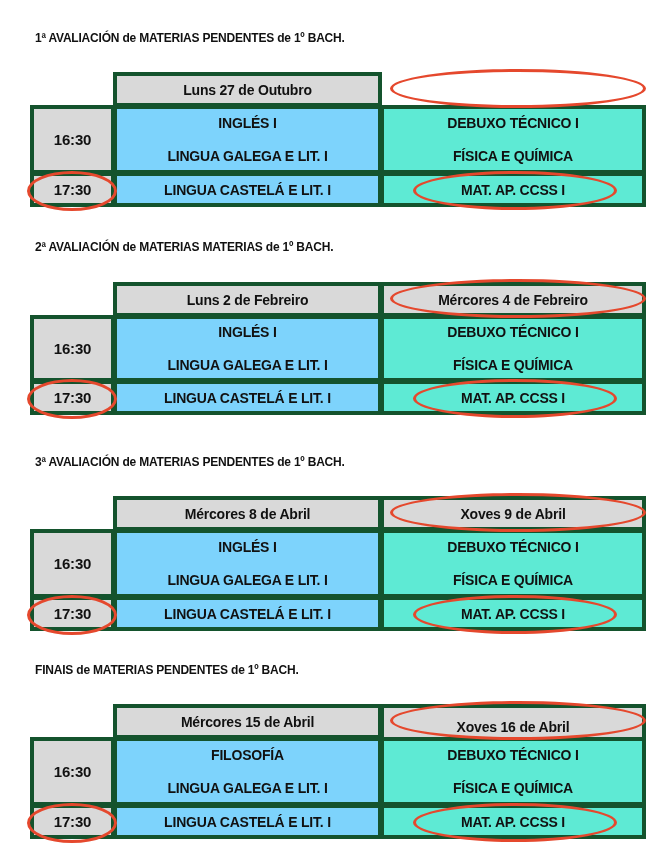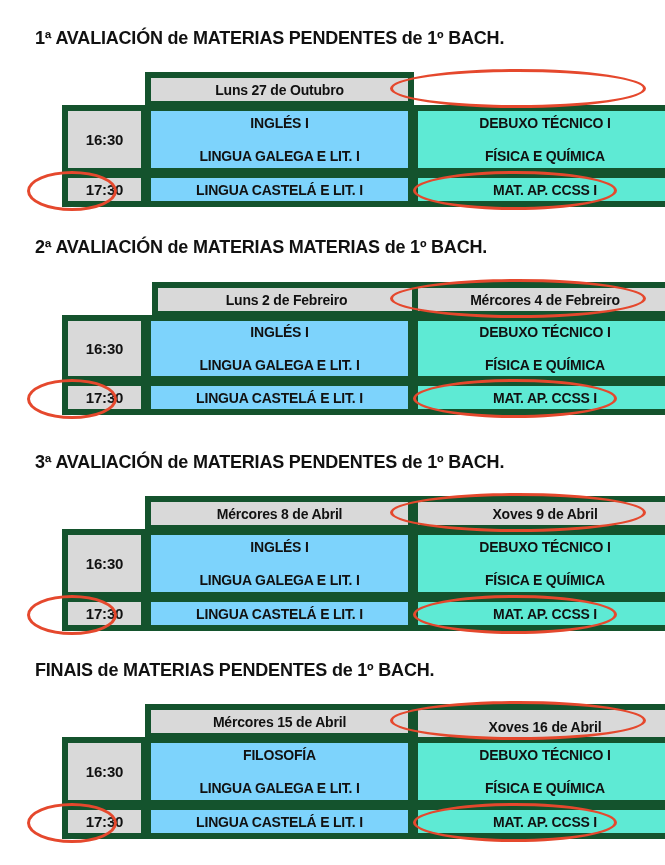--- a/index.html
+++ b/index.html
@@ -11,44 +11,43 @@
       width: 665px;
       height: 865px;
       position: relative;
       overflow: hidden;
       font-family: "Liberation Sans", "DejaVu Sans", sans-serif;
       color: #111111;
     }
     .section-title {
       position: absolute;
       left: 35px;
-      font-size: 18px;
+      font-size: 12px;
       font-weight: bold;
       letter-spacing: -0.2px;
       white-space: nowrap;
       line-height: 20px;
     }
     .sched {
       position: absolute;
       left: 30px;
       width: 616px;
     }
     .cell {
       position: absolute;
       box-sizing: border-box;
-      border: 6px solid #14532d;
+      border: 4px solid #14532d;
       display: flex;
       flex-direction: column;
       align-items: center;
       justify-content: center;
       font-weight: bold;
       font-size: 14px;
       letter-spacing: -0.2px;
       white-space: nowrap;
-      margin-left: 32px;
     }
     .cell .line {
       height: 33px;
       line-height: 33px;
     }
     .hdr { background: #d9d9d9; }
     .time { background: #d9d9d9; font-size: 15px; }
     .blue { background: #7dd3fc; }
     .yellow { background: #5eead4; }
     .mark {
@@ -90,21 +89,21 @@
       <span>MAT. AP. CCSS I</span>
     </div>
 
   <div class="mark" style="left:360px;top:-3px;width:256px;height:39px;"></div>
   <div class="mark" style="left:-3px;top:99px;width:90px;height:40px;"></div>
   <div class="mark" style="left:383px;top:99px;width:204px;height:39px;"></div>
 </div>
 
 <div class="section-title" style="top:237px;">2ª AVALIACIÓN de MATERIAS MATERIAS de 1º BACH.</div>
 <div class="sched" style="top:282px;height:133px;">
-  <div class="cell hdr" style="left:90px;top:0;width:269px;height:35px;">
+  <div class="cell hdr" style="left:83px;top:0;width:269px;height:35px;">
       <span>Luns 2 de Febreiro</span>
     </div>
   <div class="cell hdr" style="left:350px;top:0;width:266px;height:35px;">
       <span>Mércores 4 de Febreiro</span>
     </div>
 
   <div class="cell time" style="left:0;top:33px;width:85px;height:67px;">
       <span>16:30</span>
     </div>
   <div class="cell blue" style="left:83px;top:33px;width:269px;height:67px;">

